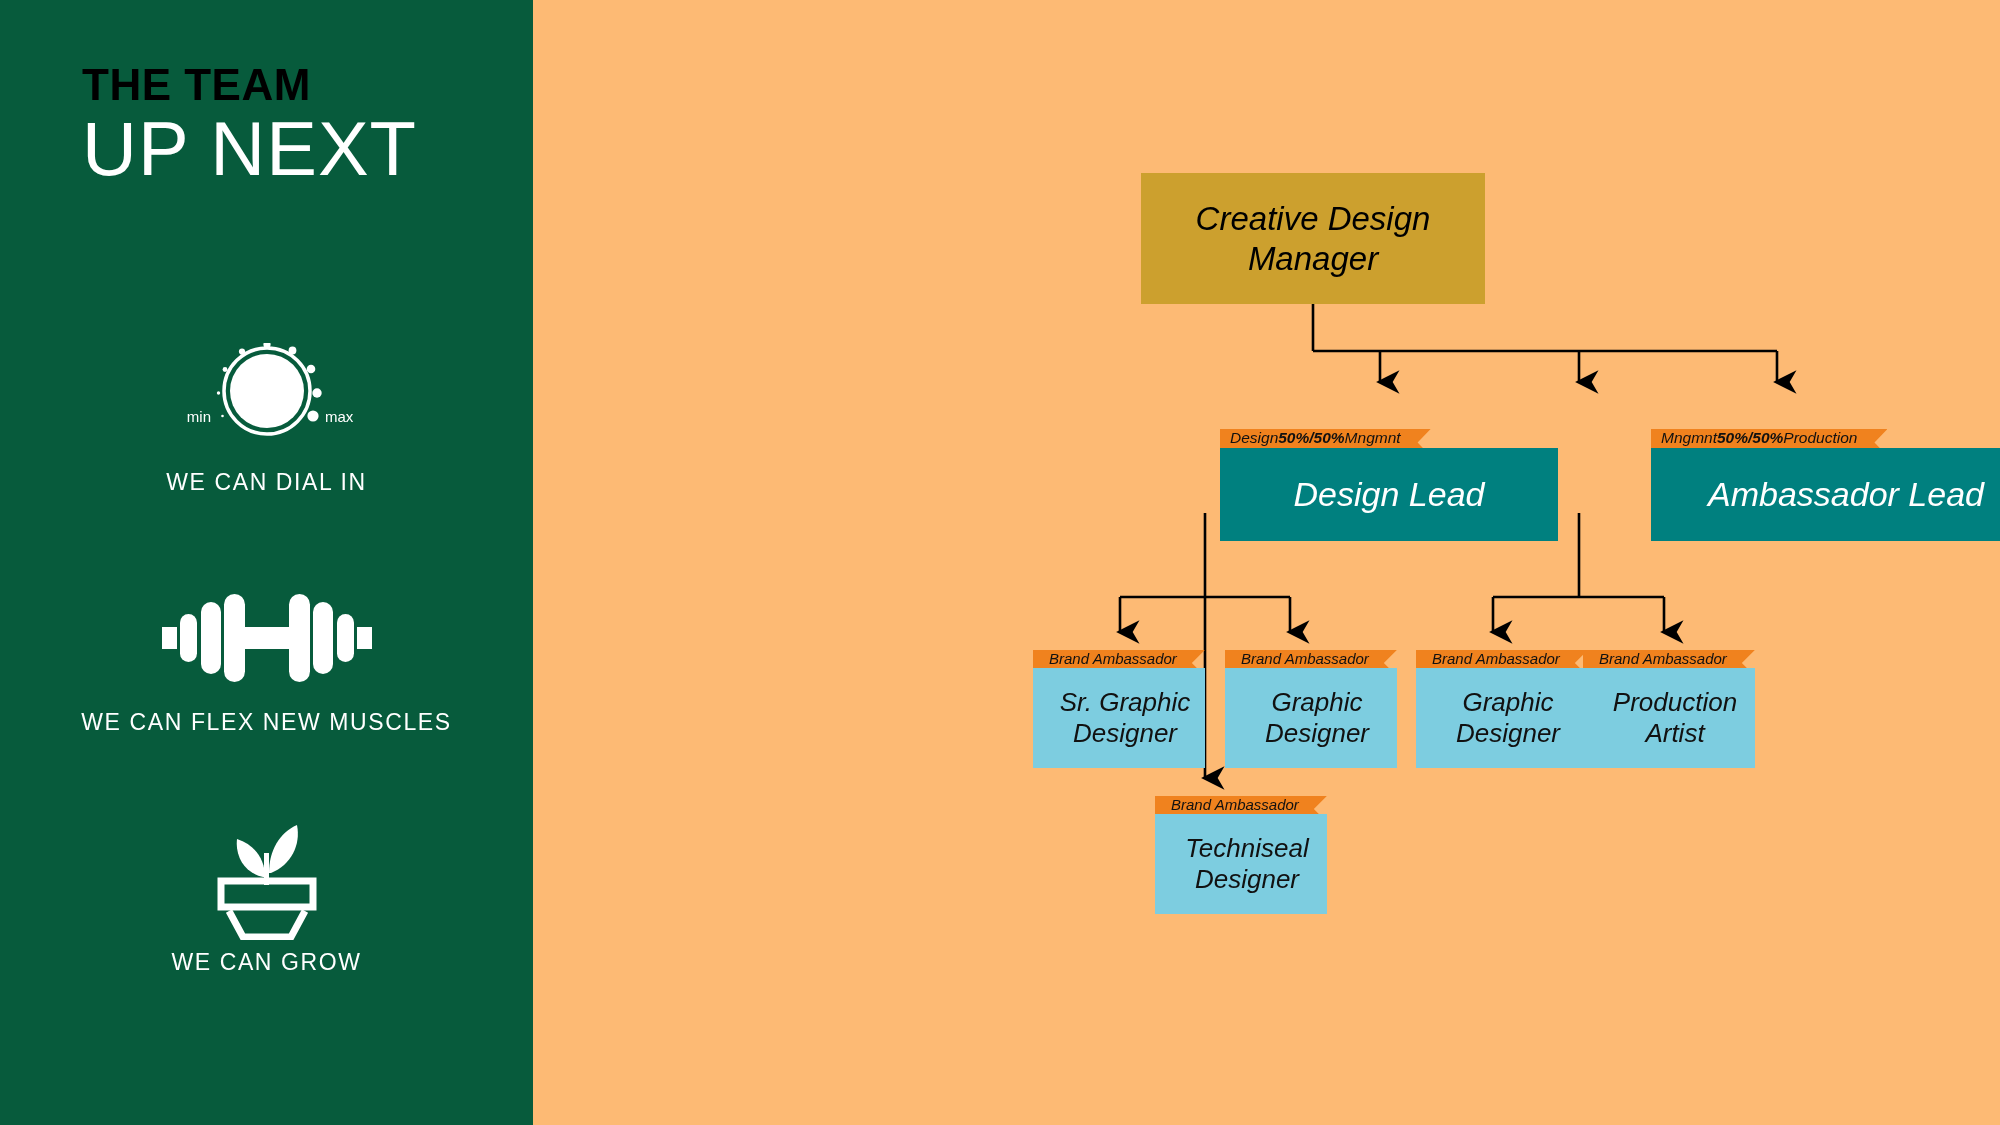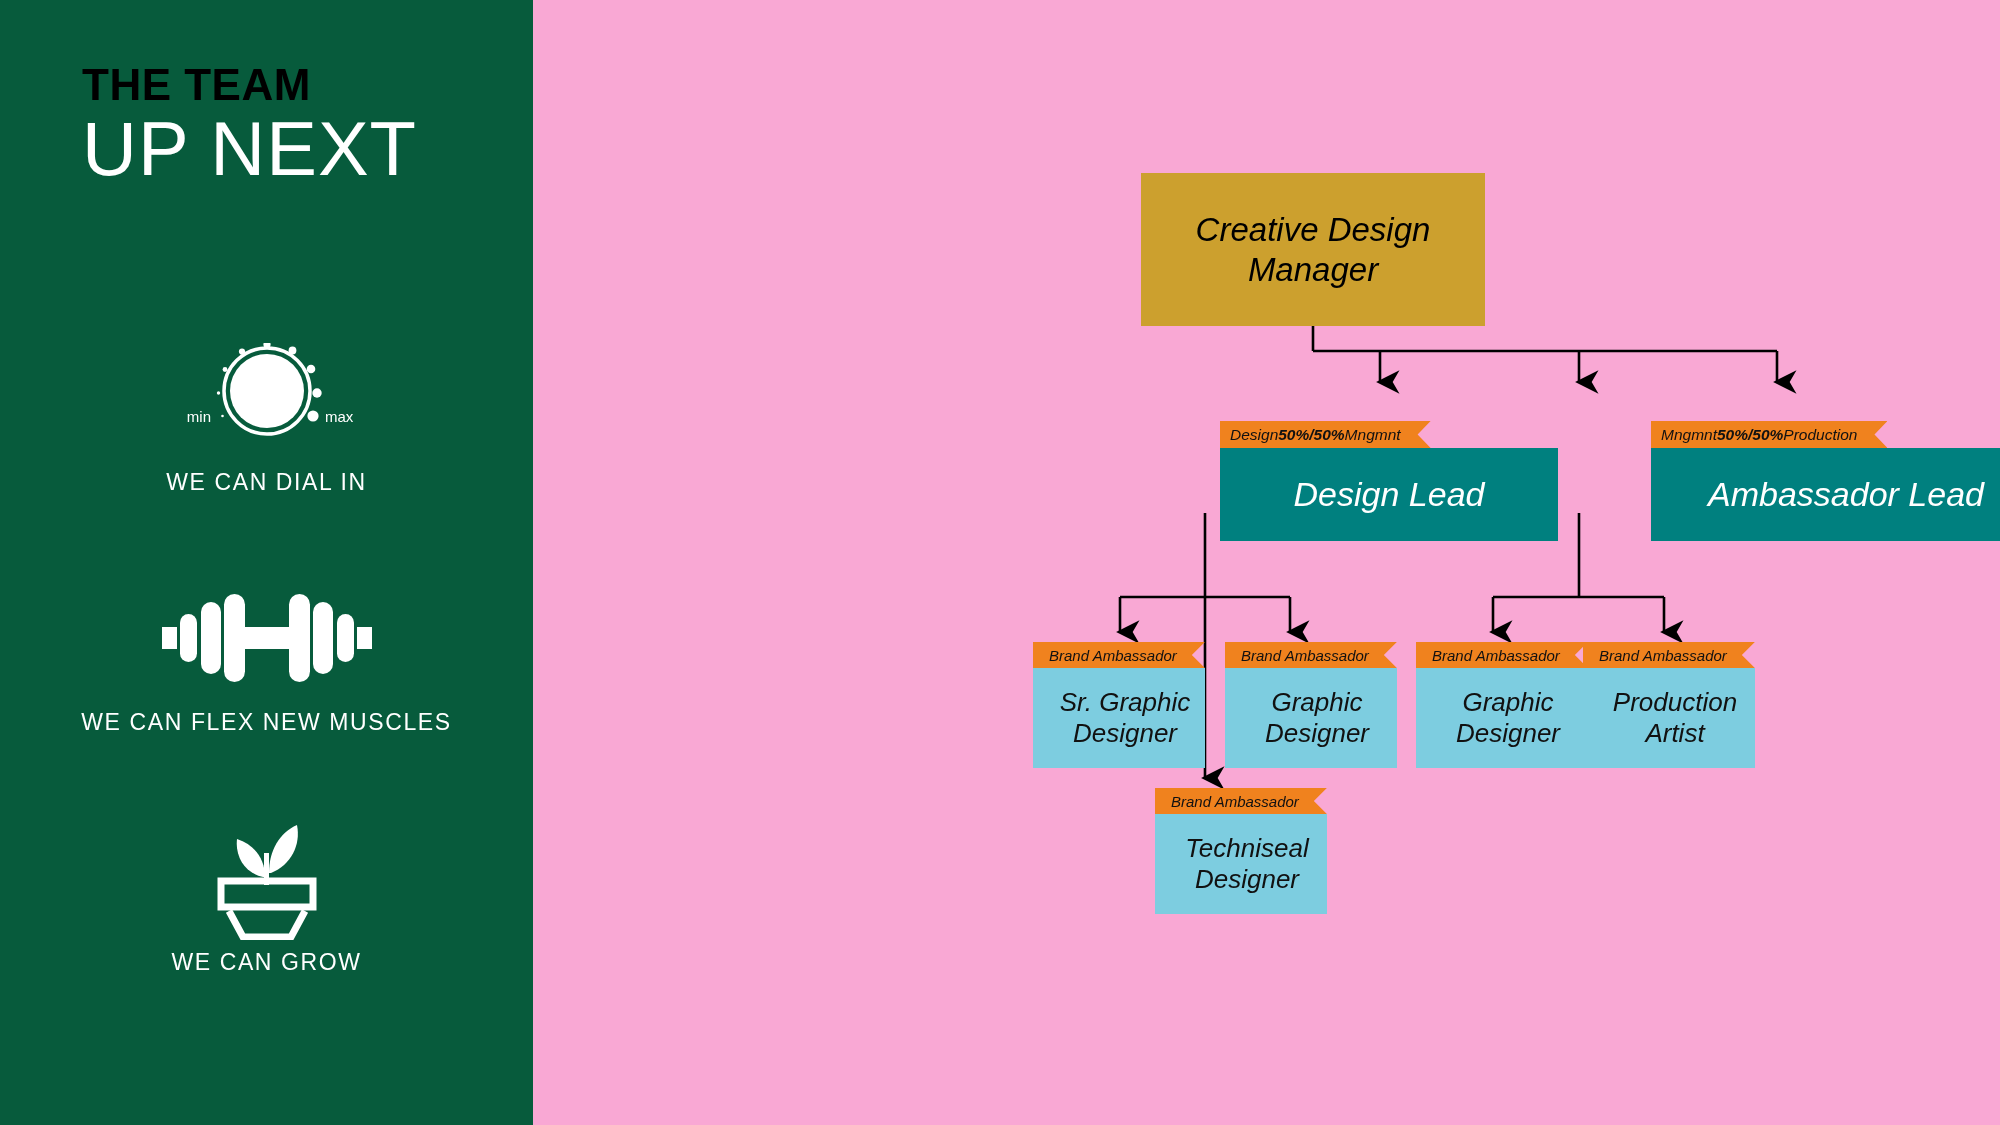--- a/index.html
+++ b/index.html
@@ -2,21 +2,21 @@
 <html><head>
 <meta charset="utf-8">
 <style>
   * { box-sizing: border-box; margin: 0; padding: 0; }
   html, body {
     width: 2000px; height: 1125px;
     background: #ffffff;
     font-family: "Liberation Sans", sans-serif;
     overflow: hidden;
   }
-  .slide { position: relative; width: 2000px; height: 1125px; background: #f9a8d4; }
+  .slide { position: relative; width: 2000px; height: 1125px; background: #fdba74; }
 
   
   .sidebar {
     position: absolute; left: 0; top: 0;
     width: 533px; height: 1125px;
     background: #075b3c;
   }
   .title-block { position: absolute; left: 82px; top: 62px; }
   .title-kicker {
     font-size: 44px; font-weight: bold; color: #000000;
@@ -60,23 +60,24 @@
     background: #7dcde0; color: #111111;
     font-size: 26px;
     padding-left: 12px;
   }
   
   .ribbon {
     position: absolute;
     background: #f0821e;
     color: #111111;
     font-style: italic;
-    display: flex; align-items: center;
+    display: flex; 
     white-space: nowrap;
     clip-path: polygon(0 0, 100% 0, calc(100% - 13px) 50%, 100% 100%, 0 100%);
+    margin-top: 8px;
   }
   .ribbon b { font-style: italic; font-weight: bold; }
   .ribbon-lead {
     height: 27px; font-size: 15.5px; padding: 0 30px 0 10px; top: -27px; left: 0;
   }
   .ribbon-staff {
     height: 26px; font-size: 15px; padding: 0 28px 0 16px; top: -26px; left: 0;
   }
 
   
@@ -176,21 +177,21 @@
         <path d="M587 597 L587 632" marker-end="url(#arrow)"></path>
         <path d="M757 597 L757 632" marker-end="url(#arrow)"></path>
 
         <path d="M1046 513 L1046 597"></path>
         <path d="M960 597 L1131 597"></path>
         <path d="M960 597 L960 632" marker-end="url(#arrow)"></path>
         <path d="M1131 597 L1131 632" marker-end="url(#arrow)"></path>
       </g>
     </svg>
 
-    <div class="node" style="left:608px; top:173px; width:344px; height:153px;">
+    <div class="node" style="left:608px; top:173px; width:344px; height:131px;">
       <div class="box box-root" style="width:100%; height:100%; flex-direction:column;">
         <span>Creative Design</span>
         <span>Manager</span>
       </div>
     </div>
 
     <div class="node" style="left:687px; top:448px; width:338px; height:93px;">
       <div class="ribbon ribbon-lead">
         <span>Design </span>
           <b>50%/50%</b>

